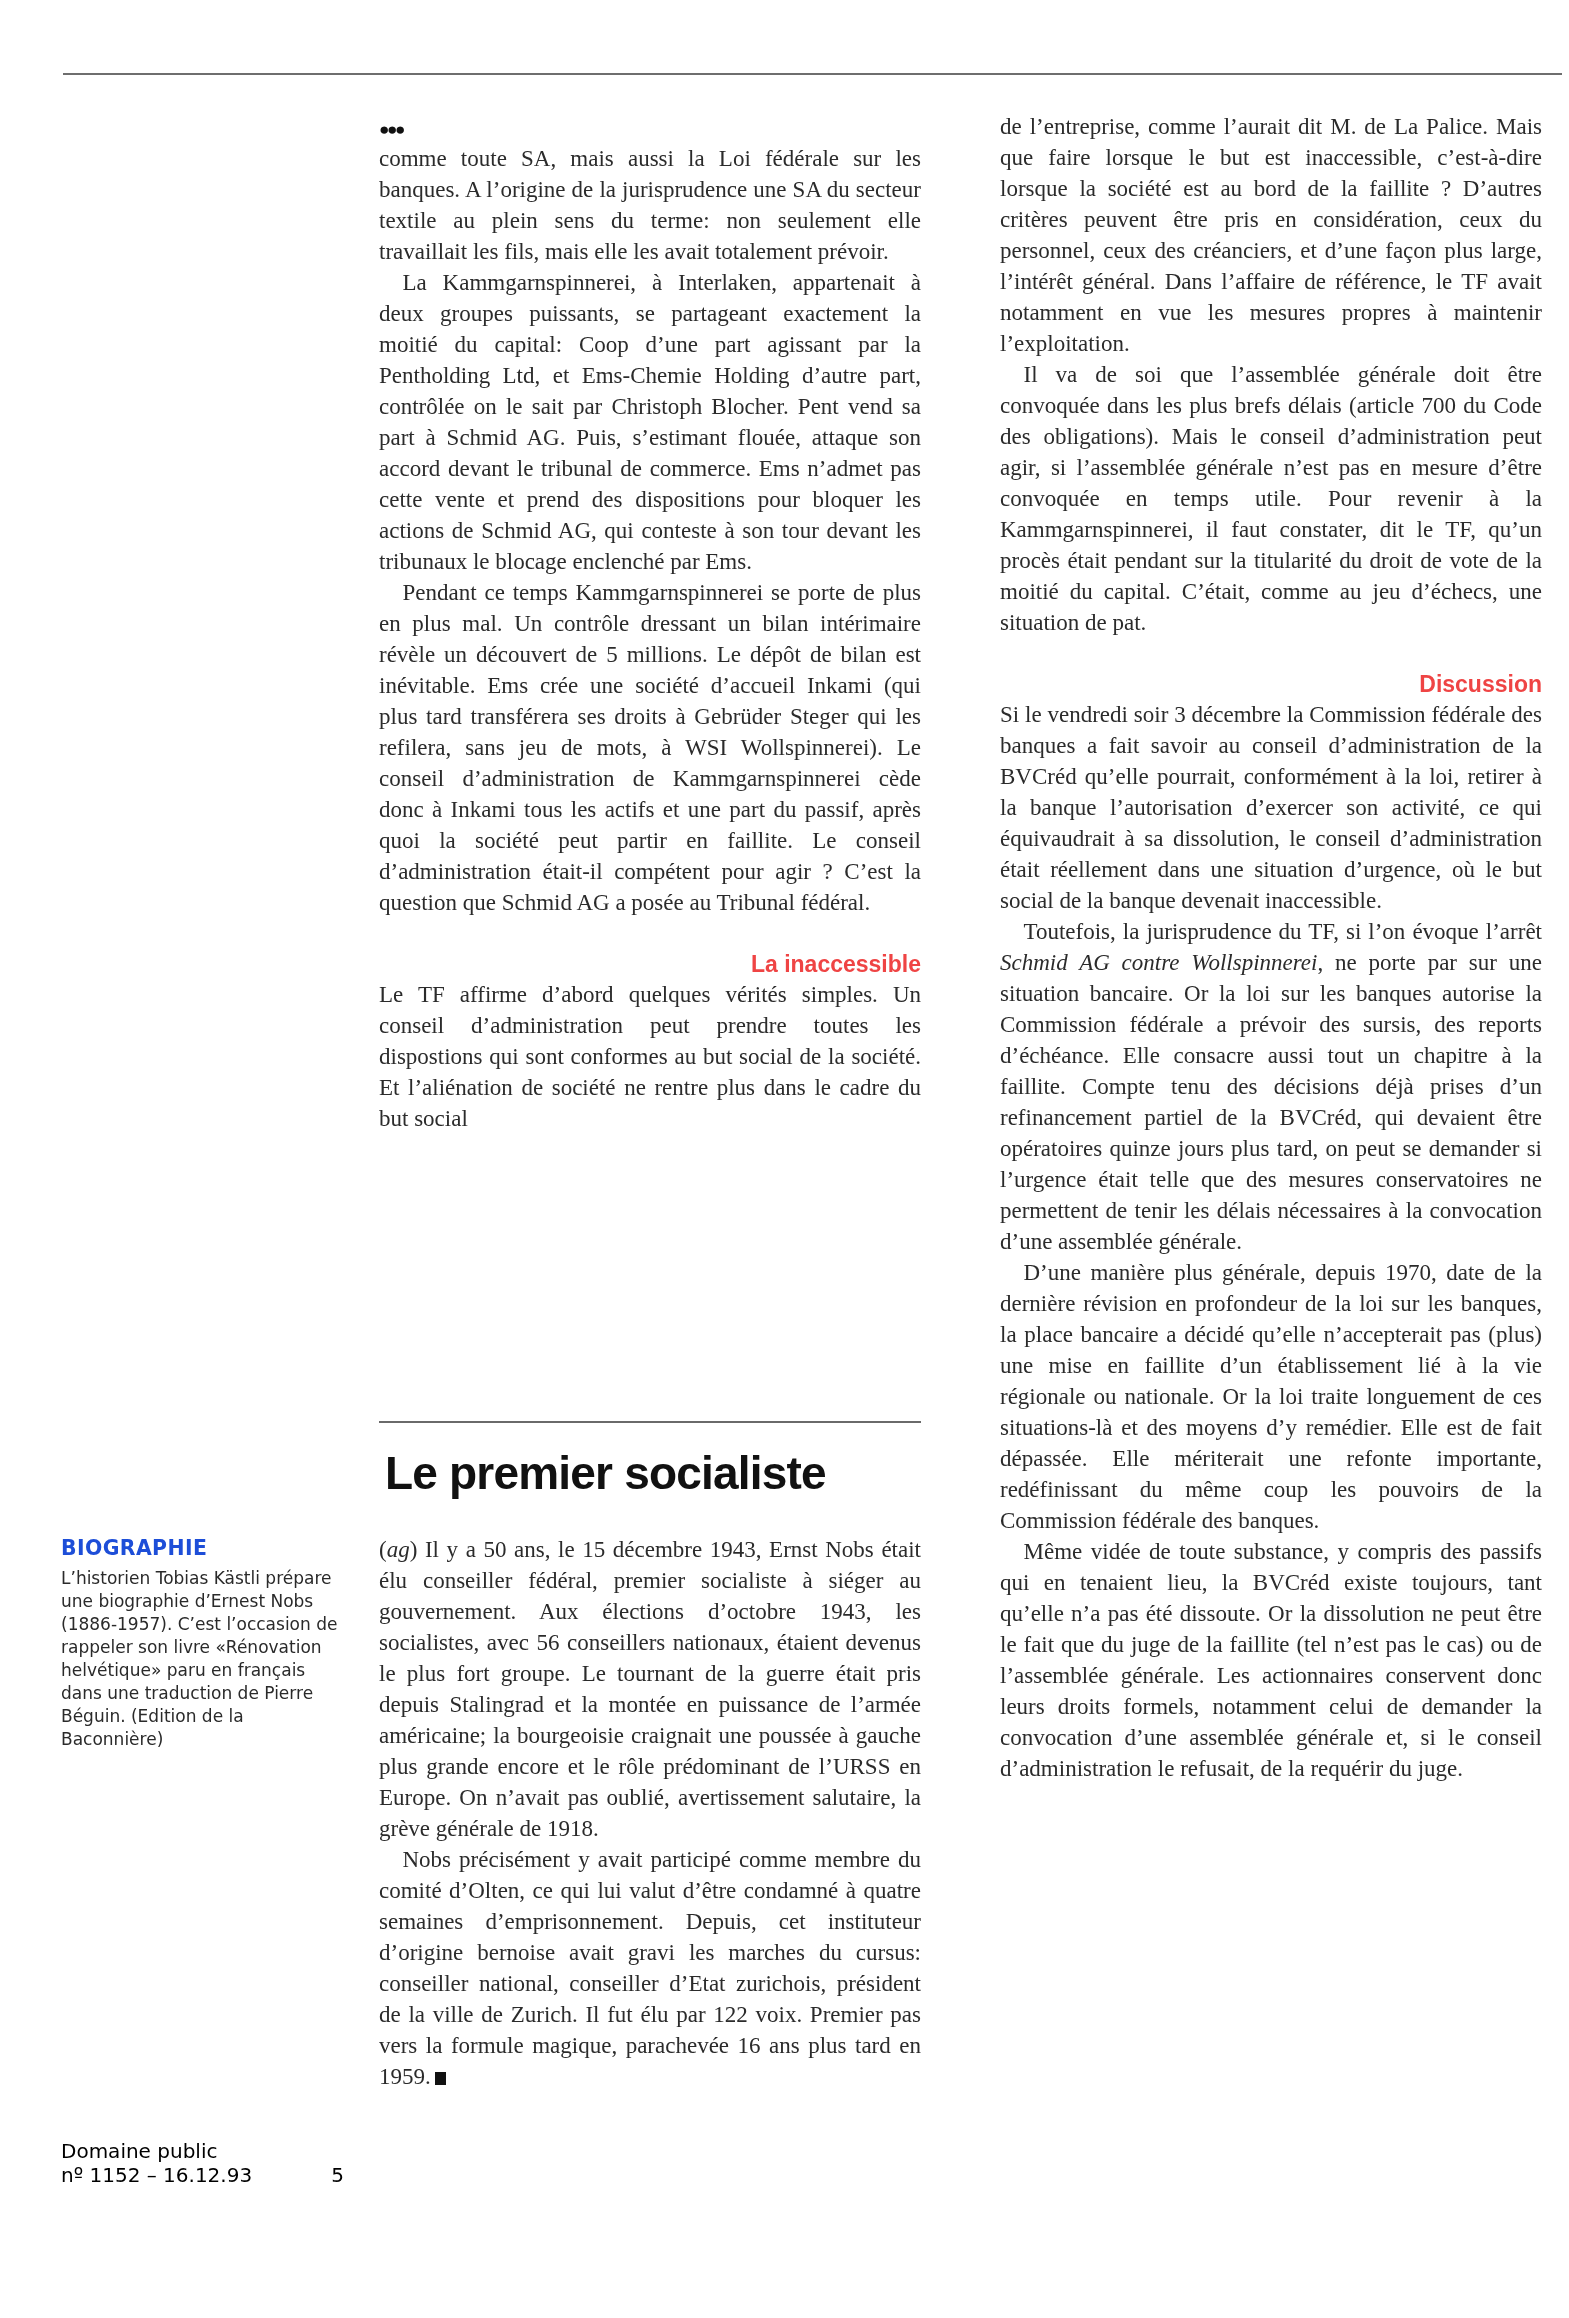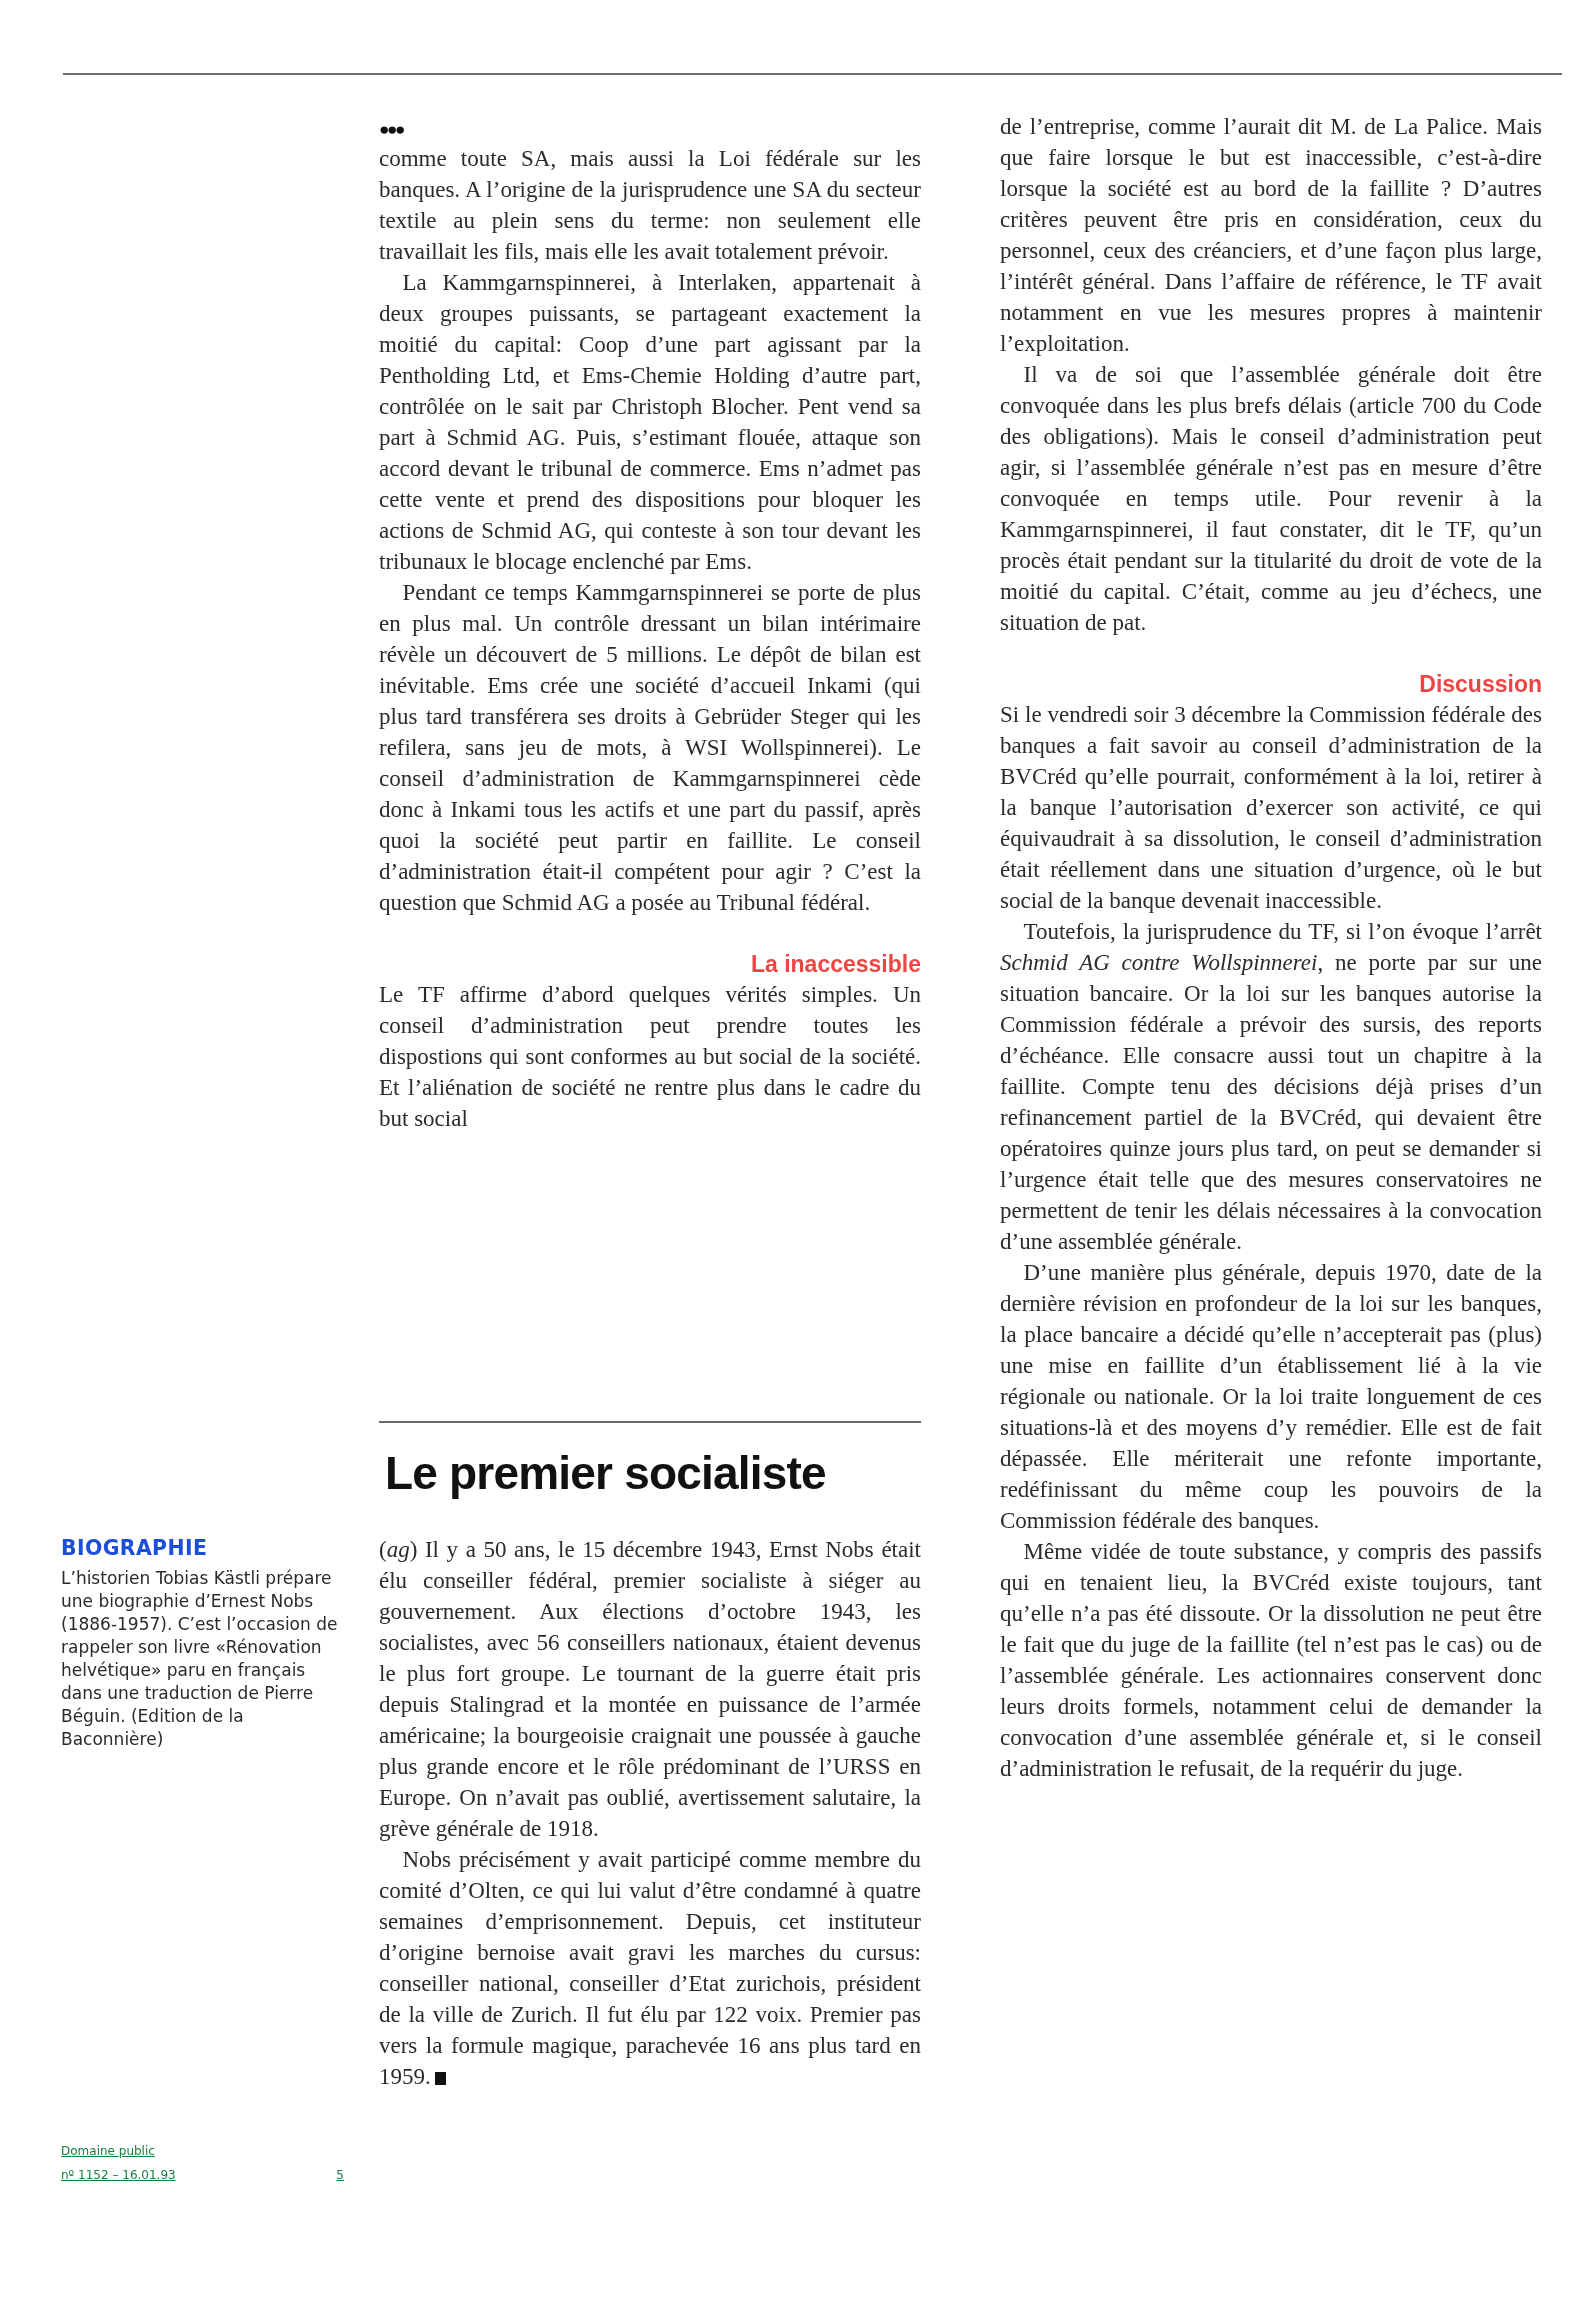--- a/index.html
+++ b/index.html
@@ -52,21 +52,21 @@
     position: absolute; left: 61px; top: 1534px; width: 283px;
     font-family: "DejaVu Sans", sans-serif; color: #2a2a2a;
   }
   .sidebar-title {
     font-weight: bold; font-size: 20.4px; line-height: 28px; letter-spacing: 0.4px;
     margin: 0 0 4.7px 0; color: #1d4ed8;
   }
   .sidebar-text { font-size: 17px; line-height: 23px; margin: 0; }
   .footer {
     position: absolute; left: 61px; top: 2139px; width: 283px;
-    font-family: "DejaVu Sans", sans-serif; font-size: 12px; line-height: 24px; color: #15803d; text-decoration: underline;
+    font-family: "DejaVu Sans", sans-serif; font-size: 20px; line-height: 24px; color: #000000;
   }
   .footer .line2 { display: flex; justify-content: space-between; }
   .pubname, .issue, .pageno { display: block; }
 </style>
 </head>
 <body>
 
 <div class="top-rule"></div>
 
 <div class="col col-mid">
@@ -96,17 +96,17 @@
 </div>
 
 <div class="sidebar">
   <div class="sidebar-title">BIOGRAPHIE</div>
   <p class="sidebar-text">L’historien Tobias Kästli prépare une biographie d’Ernest Nobs (1886-1957). C’est l’occasion de rappeler son livre «Rénovation helvétique» paru en français dans une traduction de Pierre Béguin. (Edition de la Baconnière)</p>
 </div>
 
 <div class="footer">
   <span class="pubname">Domaine public</span>
   <div class="line2">
-    <span class="issue">nº 1152 – 16.01.93</span>
+    <span class="issue">nº 1152 – 16.12.93</span>
     <span class="pageno">5</span>
   </div>
 </div>
 
 
 </body></html>

